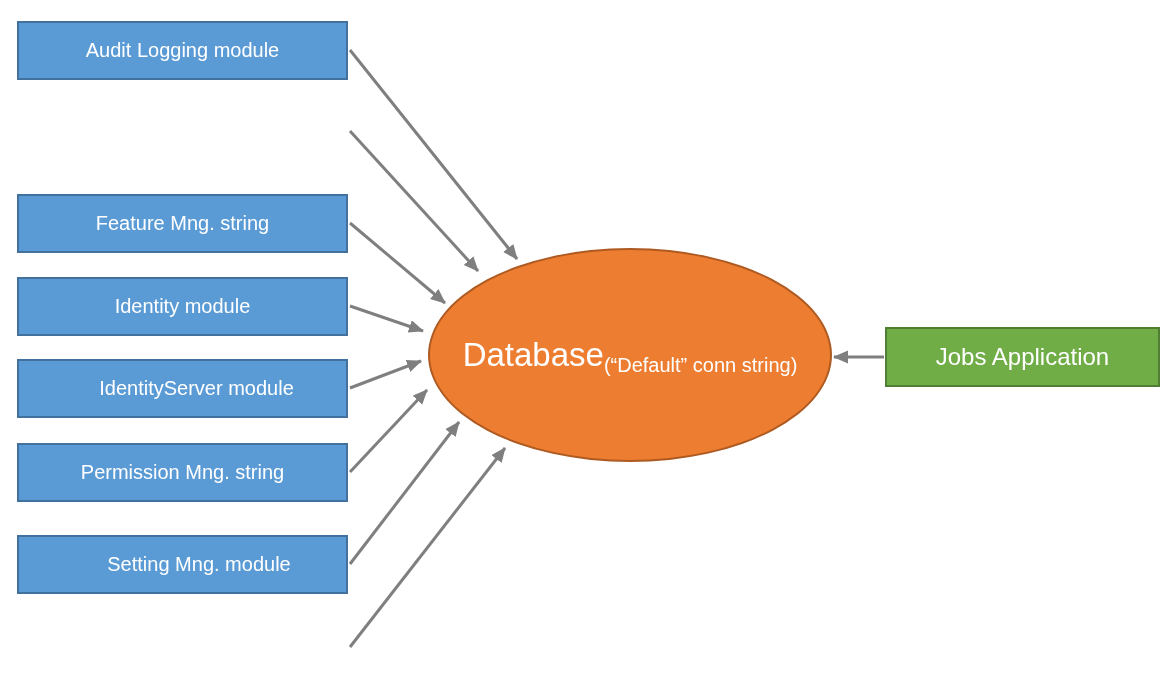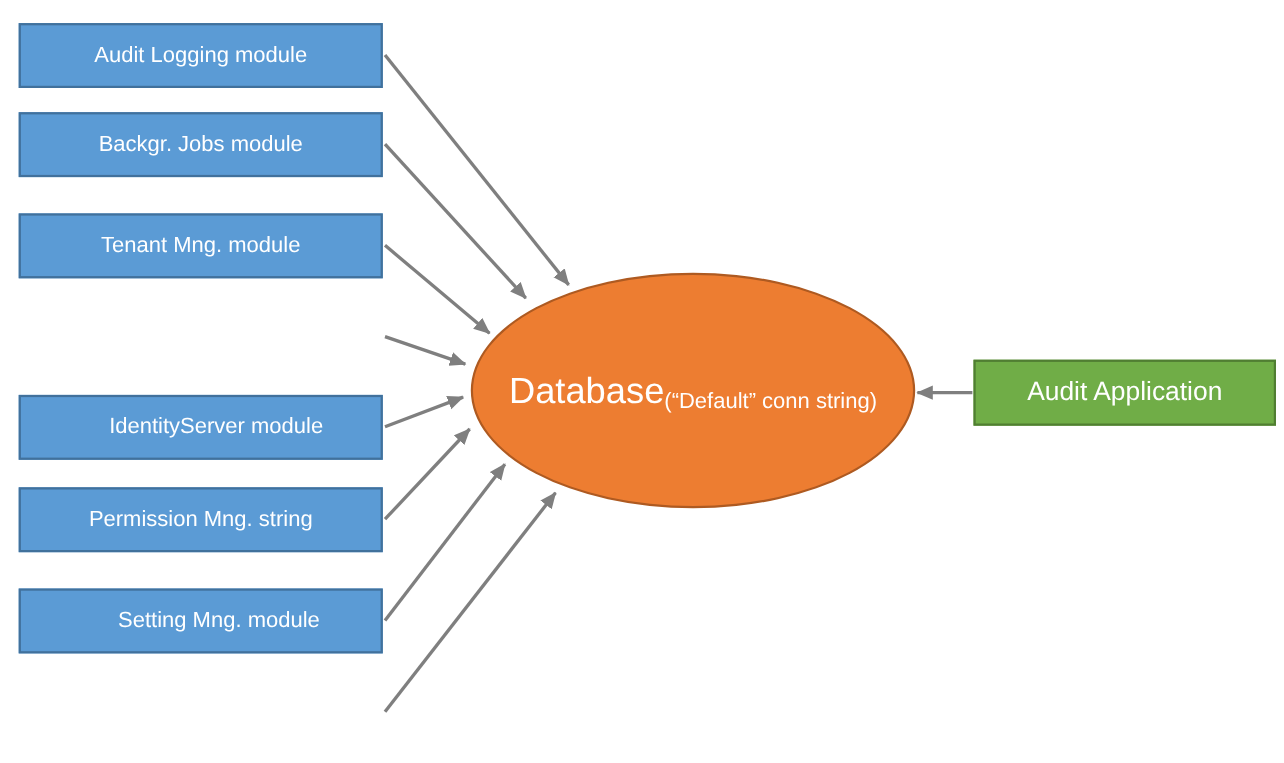--- a/index.html
+++ b/index.html
@@ -93,38 +93,38 @@
     <line x1="350" y1="388" x2="421" y2="361" stroke="#7F7F7F" stroke-width="3" marker-end="url(#ah)"></line>
     <line x1="350" y1="472" x2="427" y2="390" stroke="#7F7F7F" stroke-width="3" marker-end="url(#ah)"></line>
     <line x1="350" y1="564" x2="459" y2="422" stroke="#7F7F7F" stroke-width="3" marker-end="url(#ah)"></line>
     <line x1="350" y1="647" x2="505" y2="448" stroke="#7F7F7F" stroke-width="3" marker-end="url(#ah)"></line>
     <line x1="884" y1="357" x2="834" y2="357" stroke="#7F7F7F" stroke-width="3" marker-end="url(#ah)"></line>
   </svg>
 
   <div class="module m1">
     <span>Audit Logging module</span>
   </div>
-  <div class="module m2">
-    <span>Backgr. Jobs module</span>
+  <div class="module m3">
+    <span>Feature Mng. string</span>
   </div>
-  <div class="module m3">
-    <span>Tenant Mng. module</span>
+  <div class="module m4">
+    <span>Identity module</span>
   </div>
   <div class="module m5">
     <span>IdentityServer module</span>
   </div>
   <div class="module m6">
     <span>Permission Mng. string</span>
   </div>
   <div class="module m7">
     <span>Setting Mng. module</span>
   </div>
 
   <div class="db-ellipse">
     <div class="db-title">Database</div>
     <div class="db-sub">(“Default” conn string)</div>
   </div>
 
   <div class="app-box">
-    <span>Audit Application</span>
+    <span>Jobs Application</span>
   </div>
 
 </div>
 
 </body></html>

